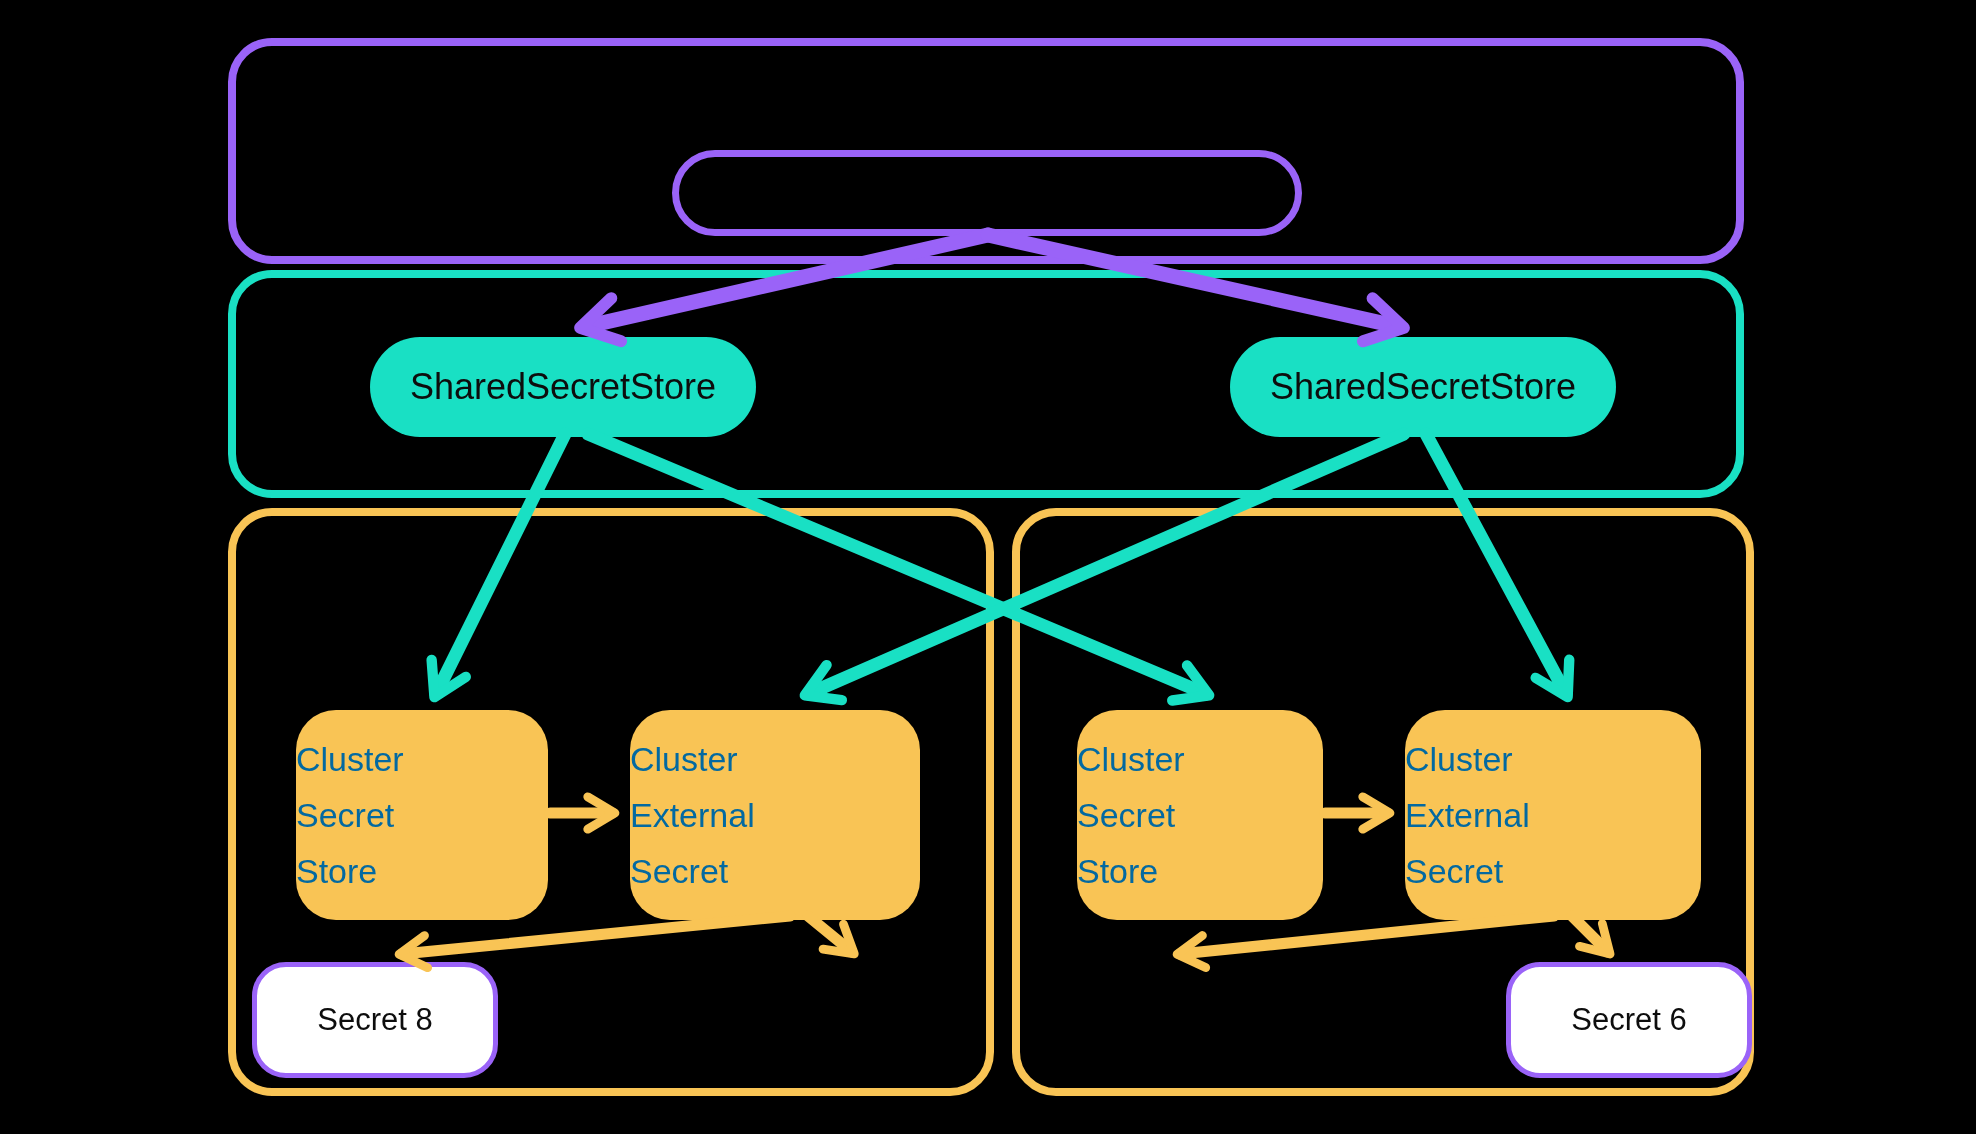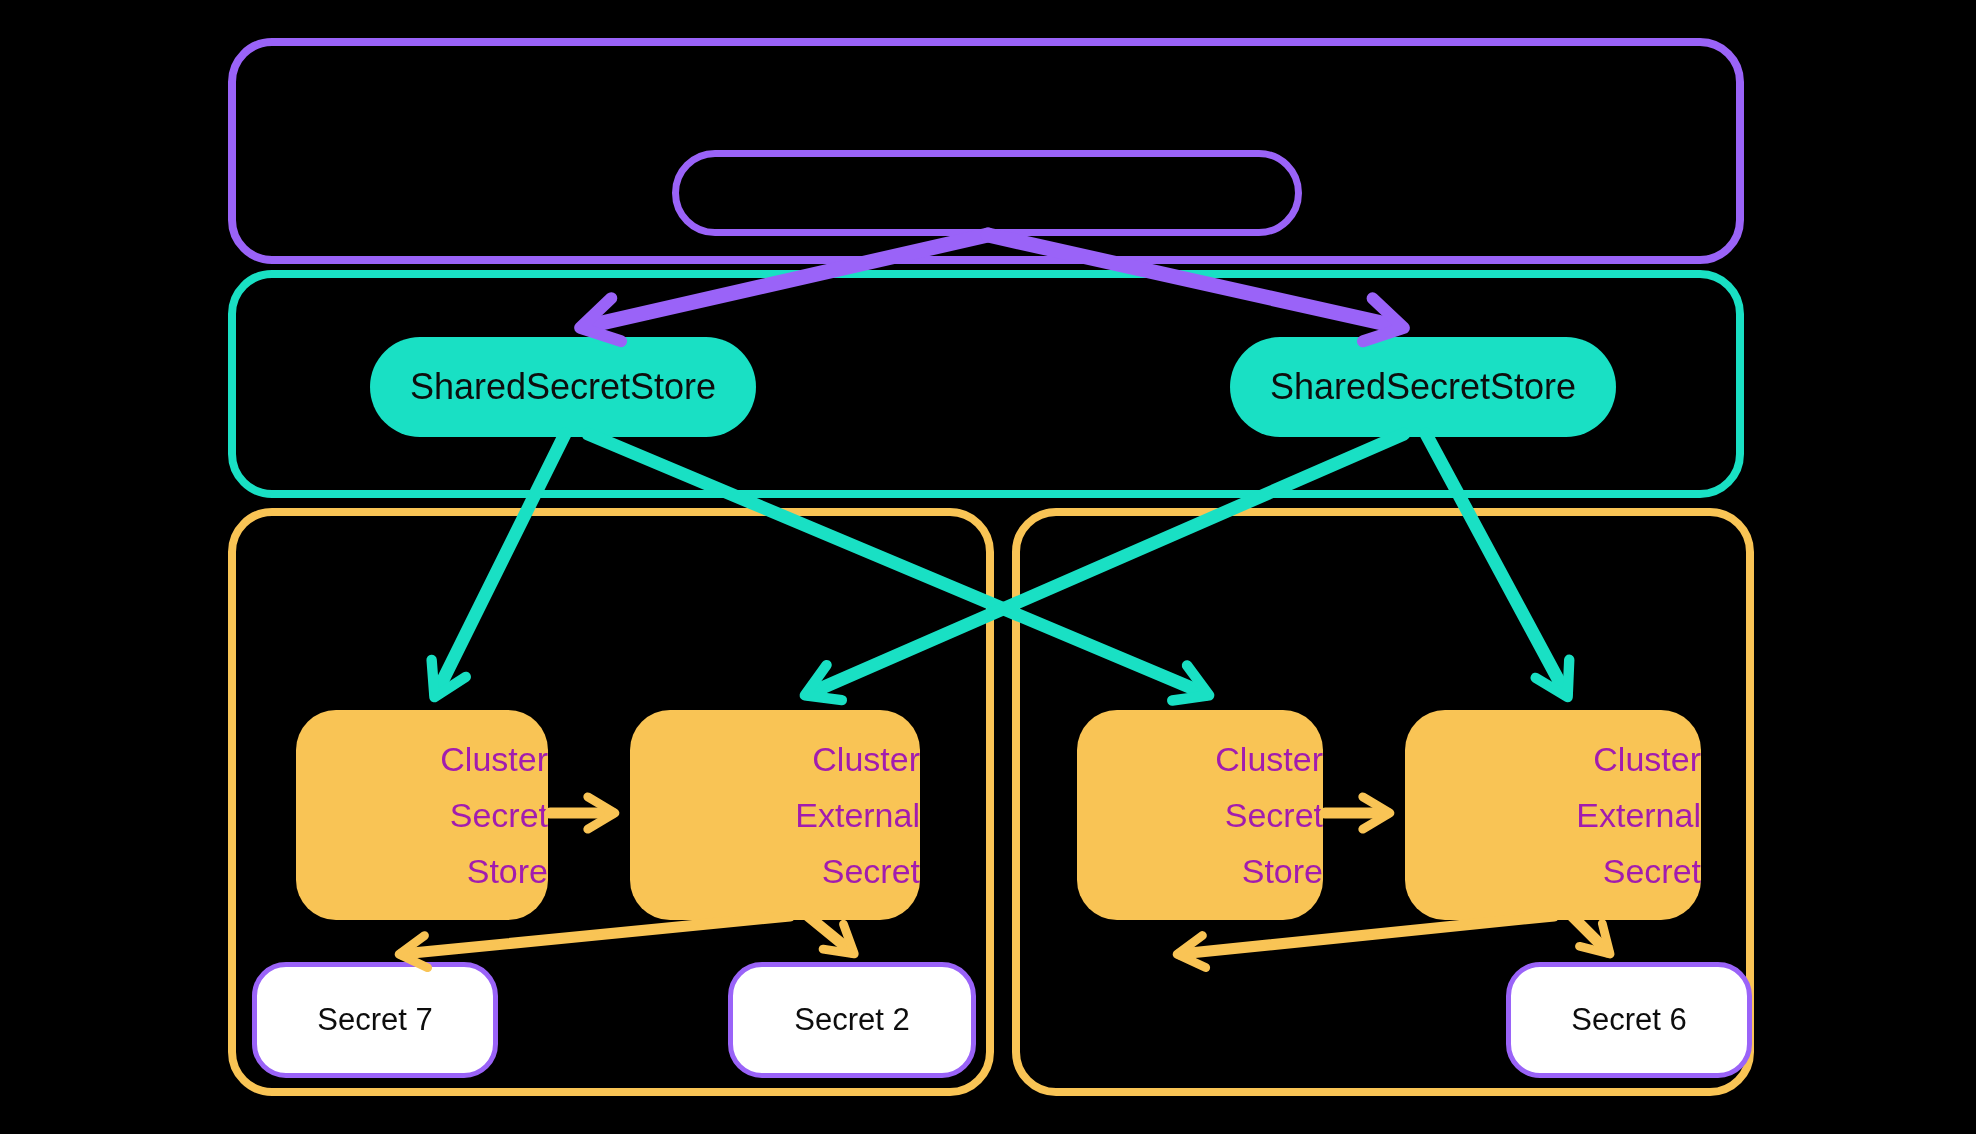--- a/index.html
+++ b/index.html
@@ -37,22 +37,22 @@
     color: #0D0D0D; font-size: 36px;
   }
   .teal-pill.left  { left: 370px;  width: 386px; }
   .teal-pill.right { left: 1230px; width: 386px; }
 
   
   .orange-node {
     background: #F9C455;
     border-radius: 40px;
     top: 710px; height: 210px;
-    display: flex; flex-direction: column; align-items: flex-end; justify-content: center;
-    color: #a21caf; font-size: 34px; line-height: 56px; text-align: center;
+    display: flex; flex-direction: column; align-items: flex-start; justify-content: center;
+    color: #0369a1; font-size: 34px; line-height: 56px; text-align: center;
   }
   .node-css-left  { left: 296px;  width: 252px; }
   .node-ces-left  { left: 630px;  width: 290px; }
   .node-css-right { left: 1077px; width: 246px; }
   .node-ces-right { left: 1405px; width: 296px; }
 
   
   .secret-pill {
     background: #FFFFFF;
     border: 5px solid #9A63F8;
@@ -110,24 +110,21 @@
     <span>Secret</span>
     <span>Store</span>
   </div>
   <div class="abs orange-node node-ces-right">
     <span>Cluster</span>
     <span>External</span>
     <span>Secret</span>
   </div>
 
   <div class="abs secret-pill secret-1">
-    <span>Secret 7</span>
-  </div>
-  <div class="abs secret-pill secret-2">
-    <span>Secret 2</span>
+    <span>Secret 8</span>
   </div>
   <div class="abs secret-pill secret-4">
     <span>Secret 6</span>
   </div>
 
   <svg class="arrows" viewBox="0 0 1976 1134">
     <defs>
       <marker id="ah-purple" viewBox="0 0 12 12" refX="8.8" refY="6" markerWidth="4" markerHeight="4" orient="auto" markerUnits="strokeWidth">
         <path d="M2.2,1.6 L9.6,6 L2.2,10.4" fill="none" stroke="#9A63F8" stroke-width="2.4" stroke-linecap="round" stroke-linejoin="round"></path>
       </marker>

